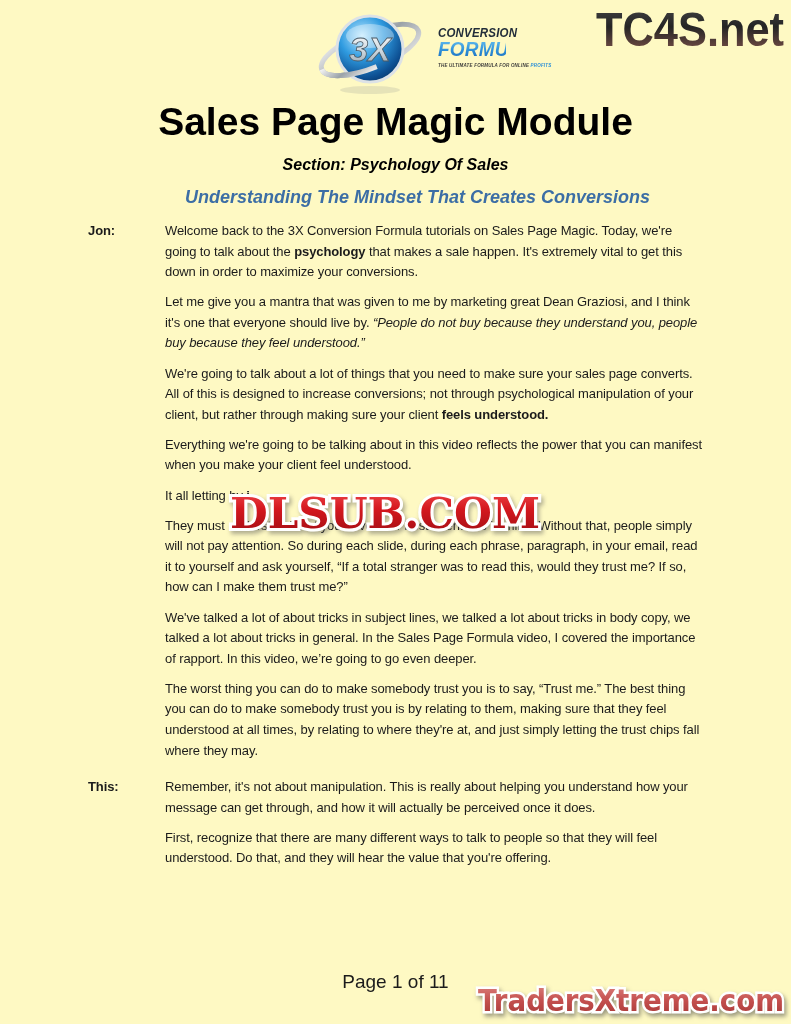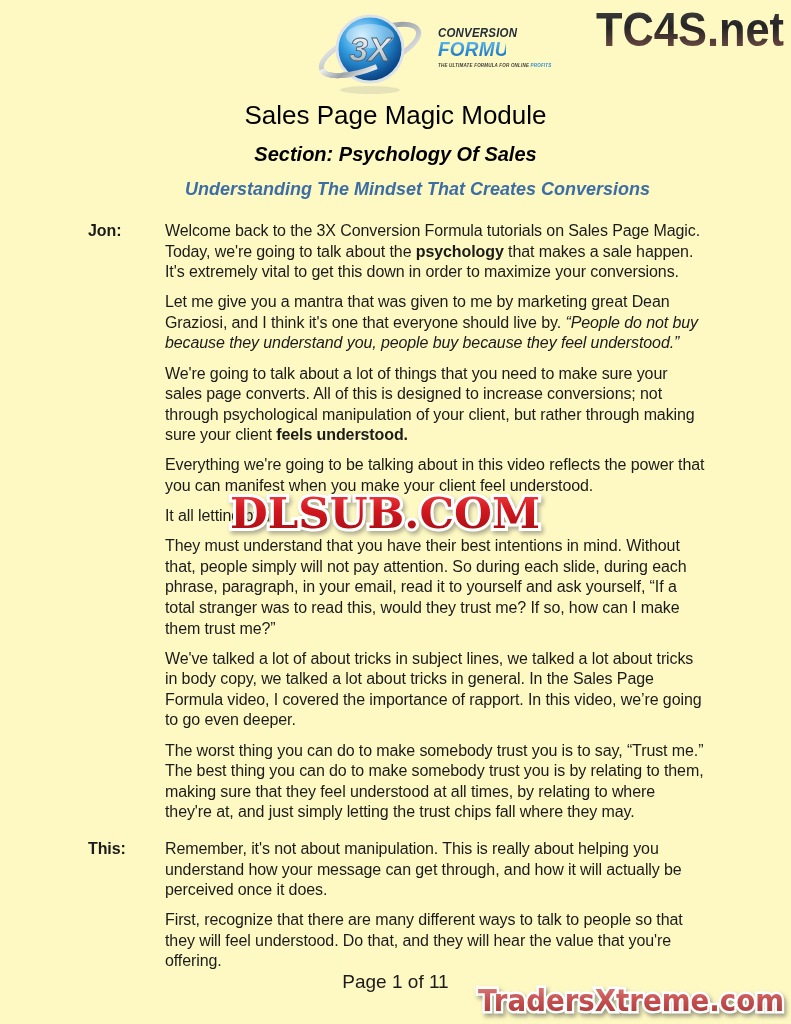--- a/index.html
+++ b/index.html
@@ -24,27 +24,27 @@
   .logo-tagline .hl { color:#2b8fd8; }
 
   
   .wm-svg { position:absolute; }
   .tc4s    { left:594px; top:2px; }
   .dlsub   { left:224px; top:482px; filter:drop-shadow(2px 3px 2px rgba(80,80,80,0.45)); }
   .tradx   { left:474px; top:978px; filter:drop-shadow(2px 3px 2px rgba(60,60,60,0.5)); }
 
   
   .titles { position:absolute; left:0; top:100px; width:100%; text-align:center; }
-  .title-main    { font-size:26px; font-weight:normal; color:#000; letter-spacing:0; }
-  .title-section { font-size:20px; font-weight:bold; font-style:italic; color:#000; margin-top:12px; }
+  .title-main    { font-size:39px; font-weight:bold; color:#000; letter-spacing:0; }
+  .title-section { font-size:16px; font-weight:bold; font-style:italic; color:#000; margin-top:12px; }
   .title-sub     { font-size:18px; font-weight:bold; font-style:italic; color:#3c6ea5; margin-top:13px;padding-left:44px; }
 
   
   .transcript { position:absolute; left:88px; top:221px; width:618px;
-                font-size:16px; line-height:20.6px; letter-spacing:-0.1px; }
+                font-size:13px; line-height:20.6px; letter-spacing:-0.1px; }
   .speaker-block { display:grid; grid-template-columns:77px 540px; margin-bottom:16px; }
   .speaker-label { font-weight:bold; }
   .speech-col p { margin:0 0 9.5px 0; }
   .speech-col p:last-child { margin-bottom:0; }
   .seg-b { font-weight:bold; }
   .seg-i { font-style:italic; }
 
   
   .footer-page { position:absolute; left:0; top:971px; width:100%; text-align:center;
                  font-size:19px; color:#1b1b1b; }

